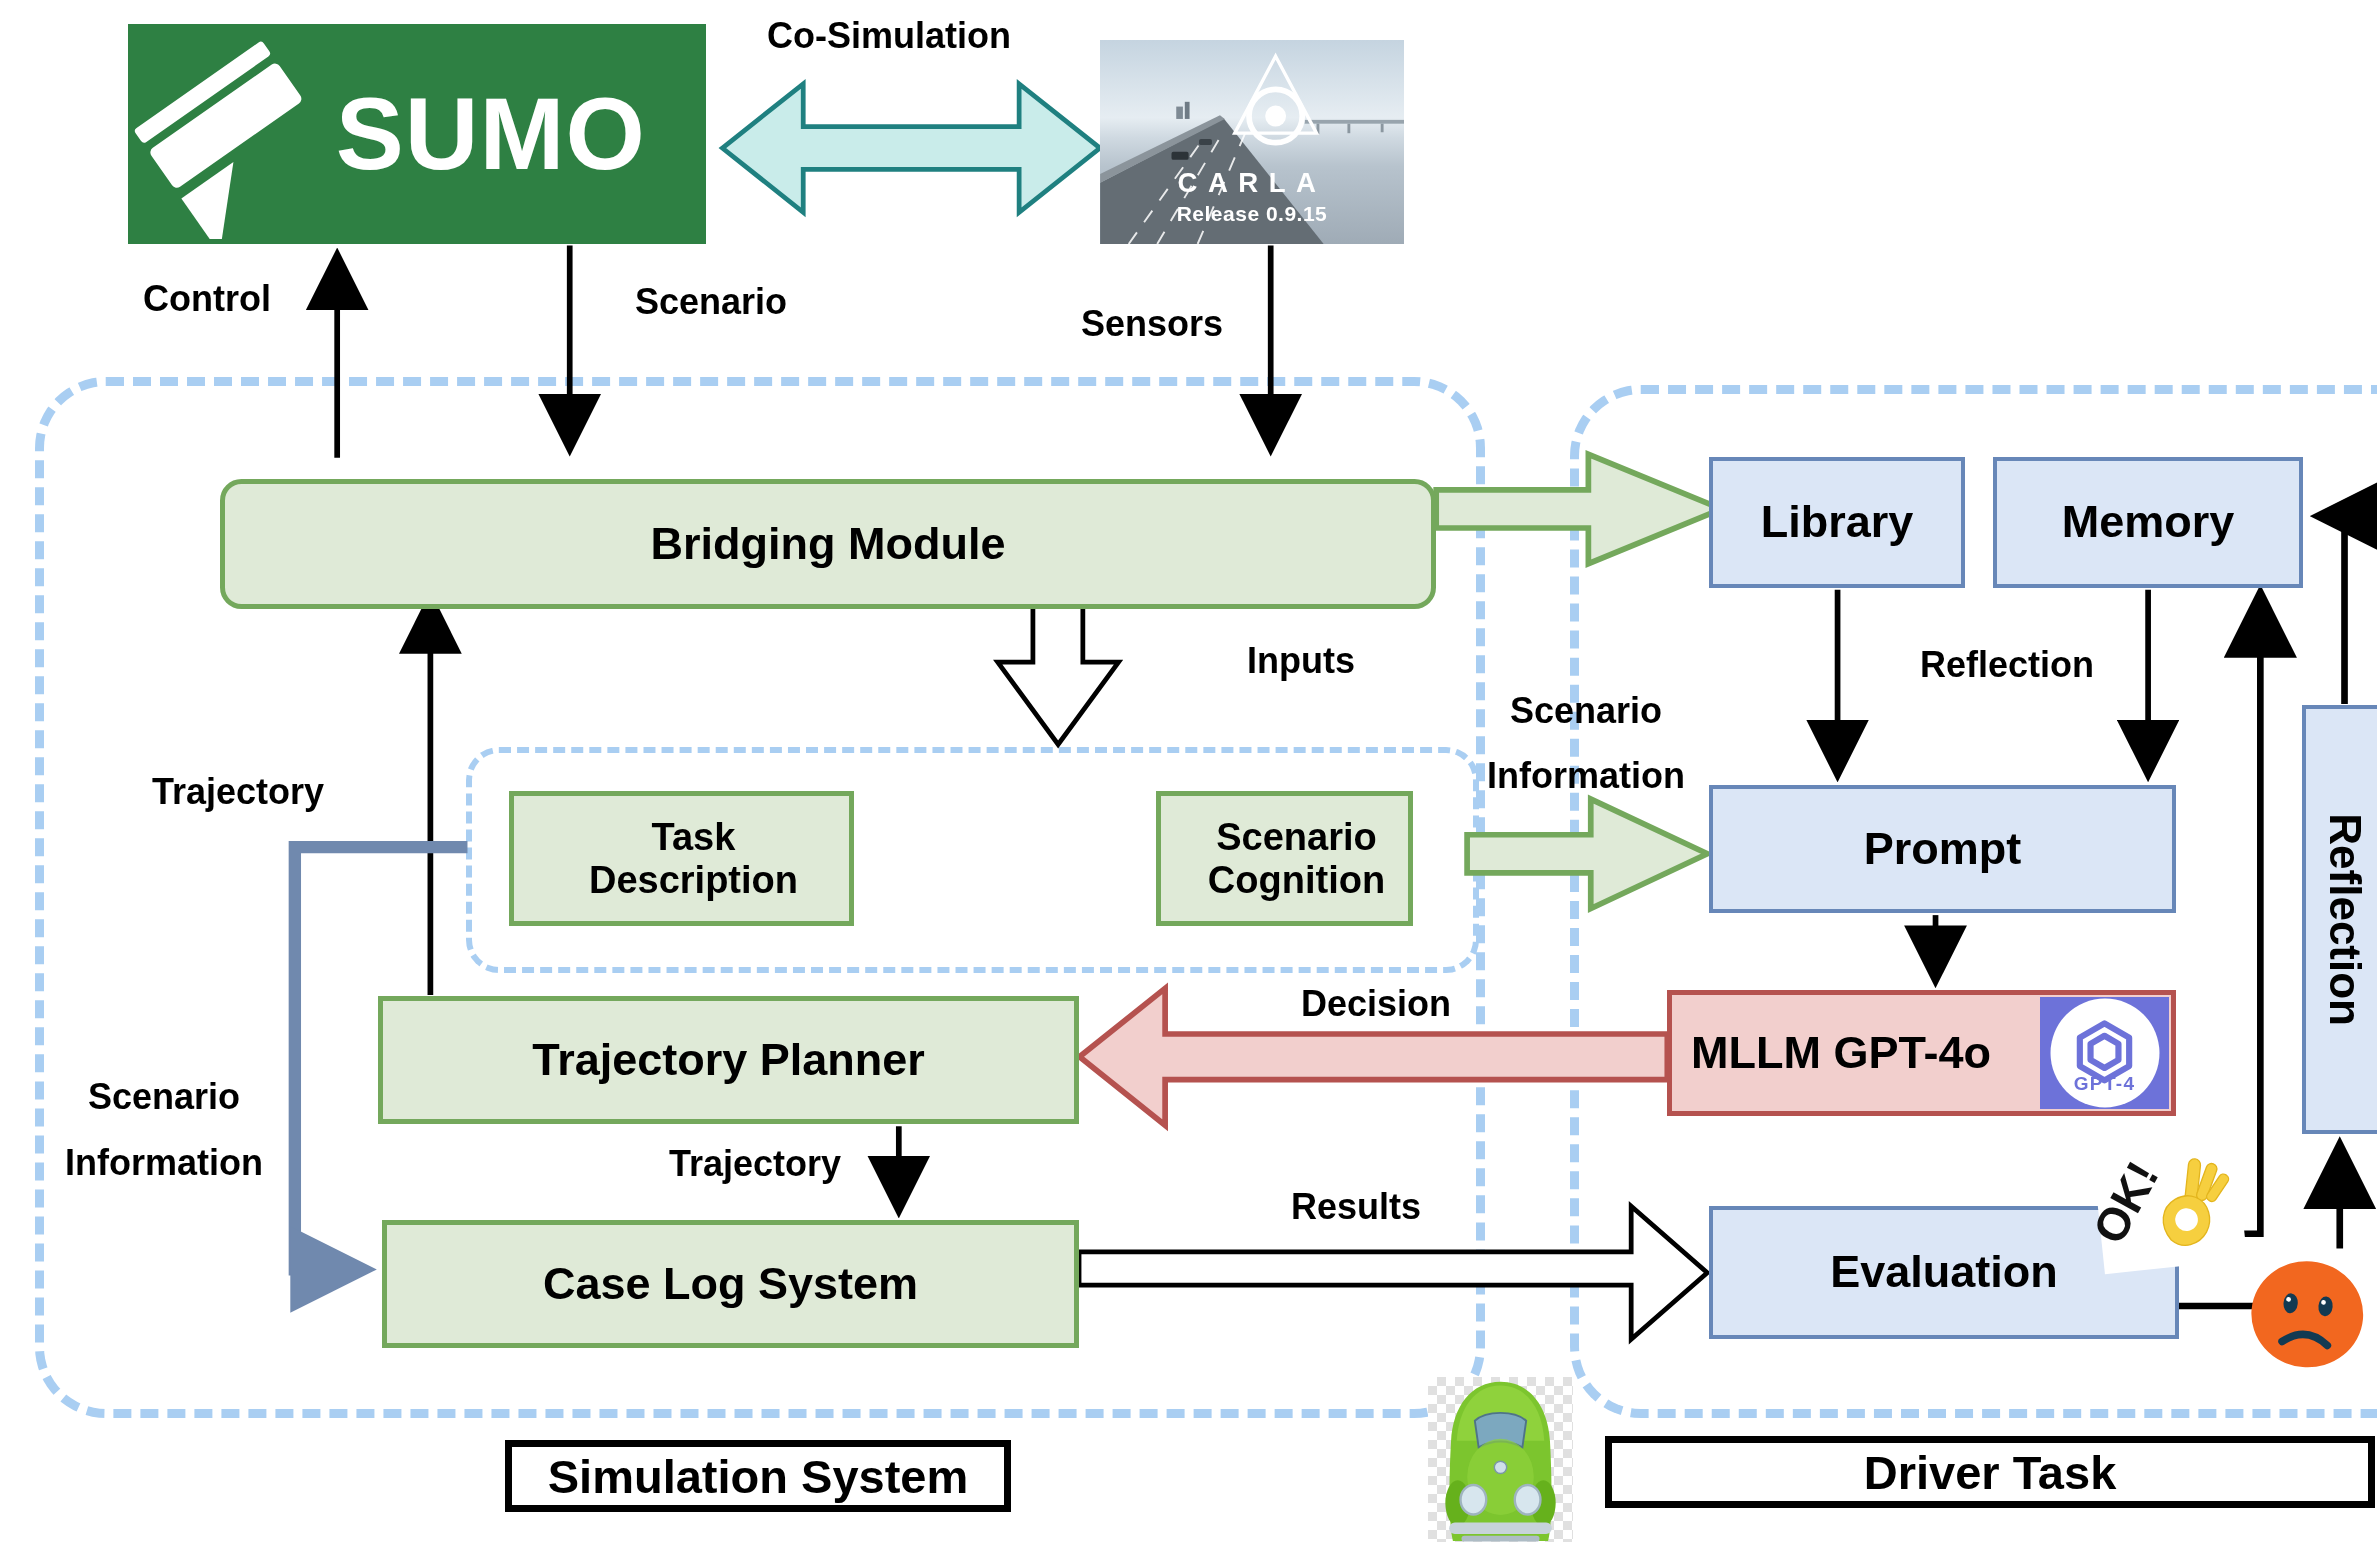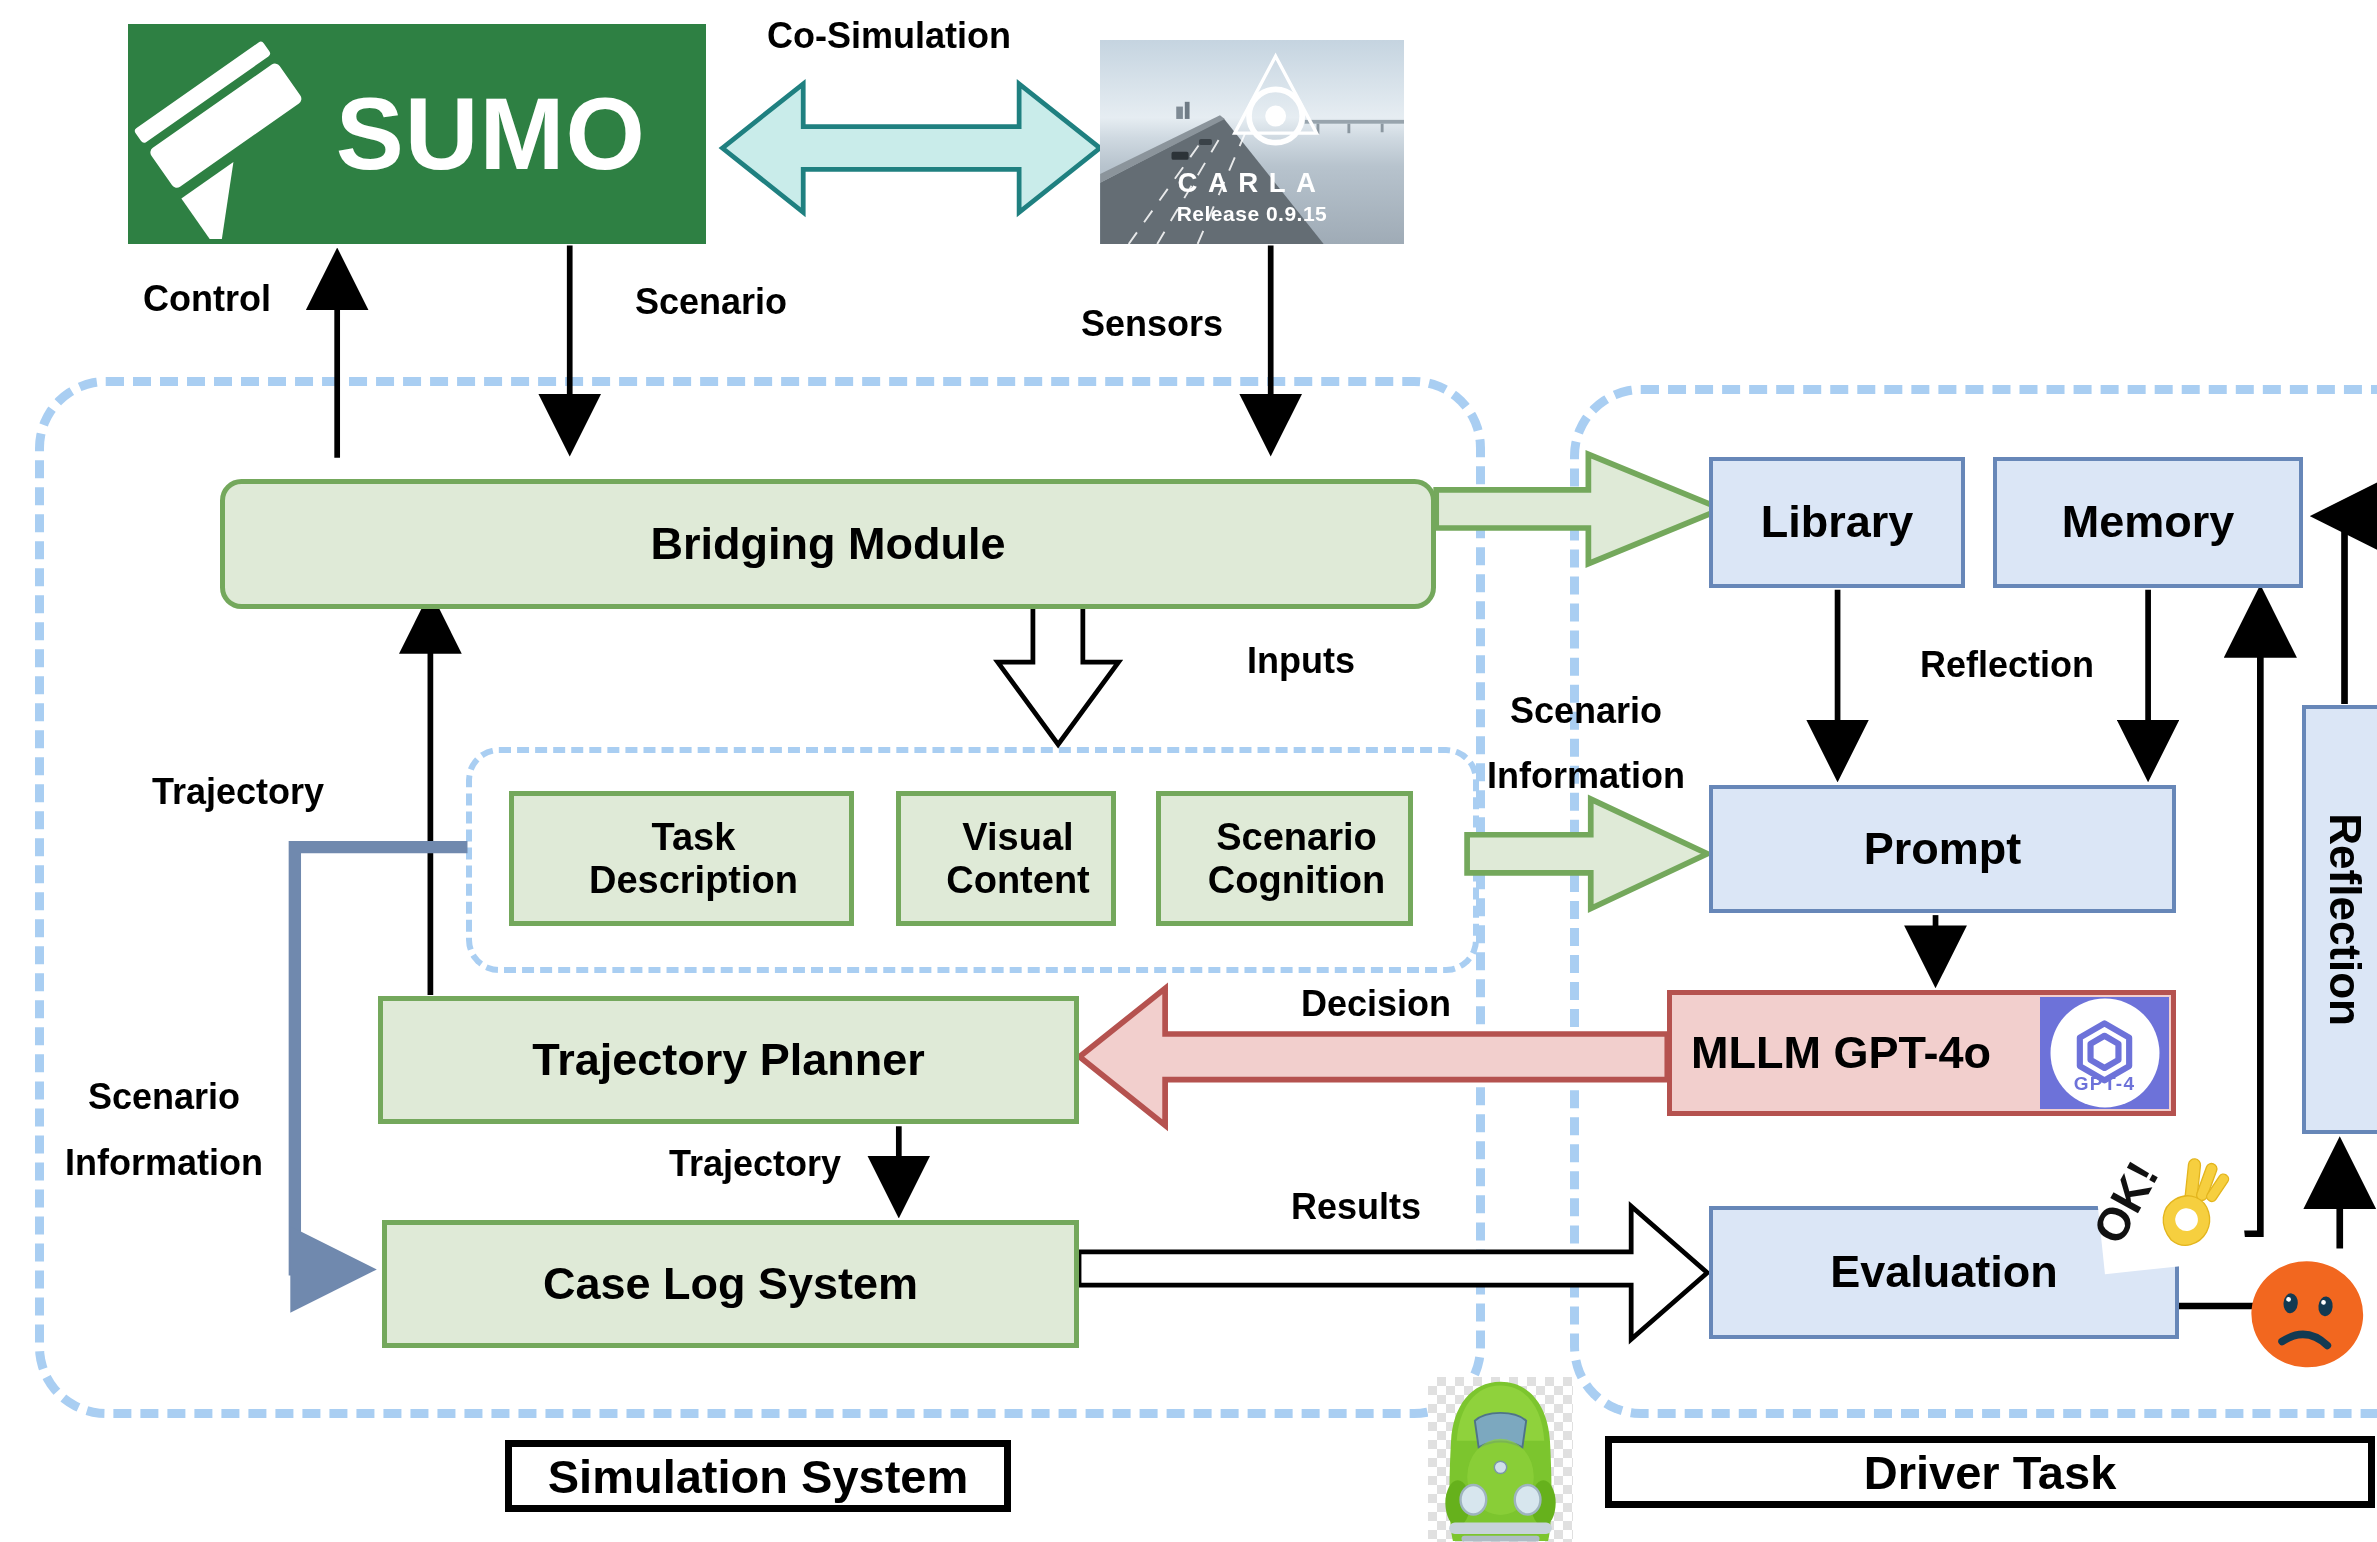--- a/index.html
+++ b/index.html
@@ -140,24 +140,20 @@
   <div class="node gnode f95 z4" style="left:220px;top:459px;width:1216px;height:130px;border-radius:21.4px;margin-top:20px;">
     <span>Bridging Module</span>
   </div>
 
   <div class="inner-dashed z2" style="left:466px;top:747px;width:1001px;height:214px;"></div>
 
   <div class="node gnode f80 two-line z4" style="left:509px;top:791px;width:345px;height:135px;">
     <span>Task</span>
     <span>Description</span>
   </div>
-  <div class="node gnode f80 two-line z4" style="left:896px;top:791px;width:220px;height:135px;">
-    <span>Visual</span>
-    <span>Content</span>
-  </div>
   <div class="node gnode f80 two-line z4" style="left:1156px;top:791px;width:257px;height:135px;">
     <span>Scenario</span>
     <span>Cognition</span>
   </div>
 
   <div class="node gnode f95 z4" style="left:378px;top:996px;width:701px;height:128px;">
     <span>Trajectory Planner</span>
   </div>
   <div class="node gnode f95 z4" style="left:382px;top:1220px;width:697px;height:128px;">
     <span>Case Log System</span>

